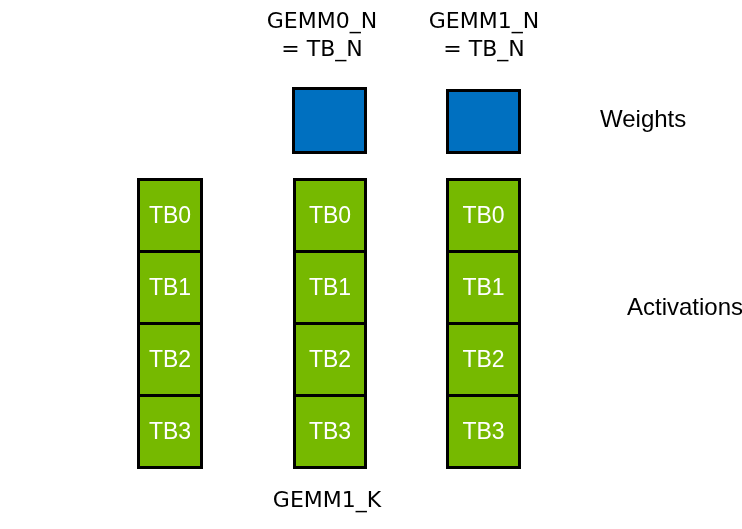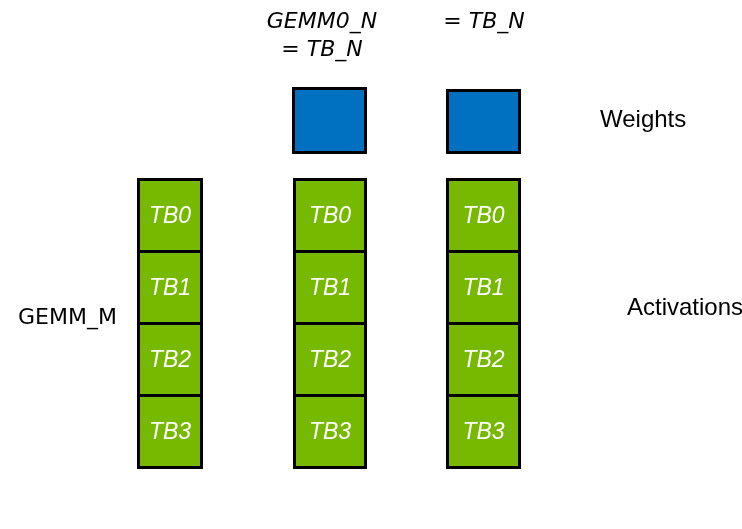--- a/index.html
+++ b/index.html
@@ -15,21 +15,20 @@
     position: absolute;
     color: var(--label_text, #000000);
     white-space: nowrap;
   }
   .top-lbl {
     text-align: center;
     font-family: "DejaVu Sans", sans-serif;
     font-size: 22px;
     line-height: 28px;
     font-weight: 500;
-    font-style: italic;
   }
   .side-lbl {
     font-size: 24px;
     line-height: 26px;
   }
   .gemm-lbl {
     font-family: "DejaVu Sans", sans-serif;
     font-size: 22px;
     line-height: 26px;
     font-weight: 500;
@@ -46,21 +45,20 @@
     box-sizing: border-box;
     border: 3px solid var(--border_black, #000000);
     background: var(--weight_blue, #0070c0);
   }
   .col {
     position: absolute;
     box-sizing: border-box;
     border: 3px solid var(--border_black, #000000);
     display: flex;
     flex-direction: column;
-    font-style: italic;
   }
   .cell {
     flex: 1;
     display: flex;
     align-items: center;
     justify-content: center;
     background: var(--activation_green, #76b900);
     color: var(--cell_text, #ffffff);
     font-size: 23px;
     border-bottom: 3px solid var(--border_black, #000000);
@@ -70,20 +68,21 @@
 </head>
 <body>
 
 <div class="canvas">
 
   <div class="lbl top-lbl" style="left:247px; top:7px; width:150px;">
     <div>GEMM0_N</div>
     <div>= TB_N</div>
   </div>
   <div class="lbl top-lbl" style="left:409px; top:7px; width:150px;">
+    <div>GEMM1_N</div>
     <div>= TB_N</div>
   </div>
 
   <div class="tile" style="left:292px; top:87px; width:75px; height:67px;"></div>
   <div class="tile" style="left:446px; top:89px; width:75px; height:65px;"></div>
 
   <div class="lbl side-lbl" style="left:600px; top:106px;text-align:center;">Weights</div>
 
   <div class="col" style="left:137px; top:178px; width:66px; height:291px;">
     <div class="cell">TB0</div>
@@ -97,18 +96,18 @@
     <div class="cell">TB2</div>
     <div class="cell">TB3</div>
   </div>
   <div class="col" style="left:446px; top:178px; width:75px; height:291px;">
     <div class="cell">TB0</div>
     <div class="cell">TB1</div>
     <div class="cell">TB2</div>
     <div class="cell">TB3</div>
   </div>
 
-  <div class="lbl gemm-lbl" style="left:18px; top:304px;">GEMM_M</div>
 
   <div class="lbl side-lbl" style="left:627px; top:294px;">Activations</div>
 
+  <div class="lbl bottom-lbl" style="left:267px; top:487px; width:120px;">GEMM1_K</div>
 
 </div>
 
 </body></html>

